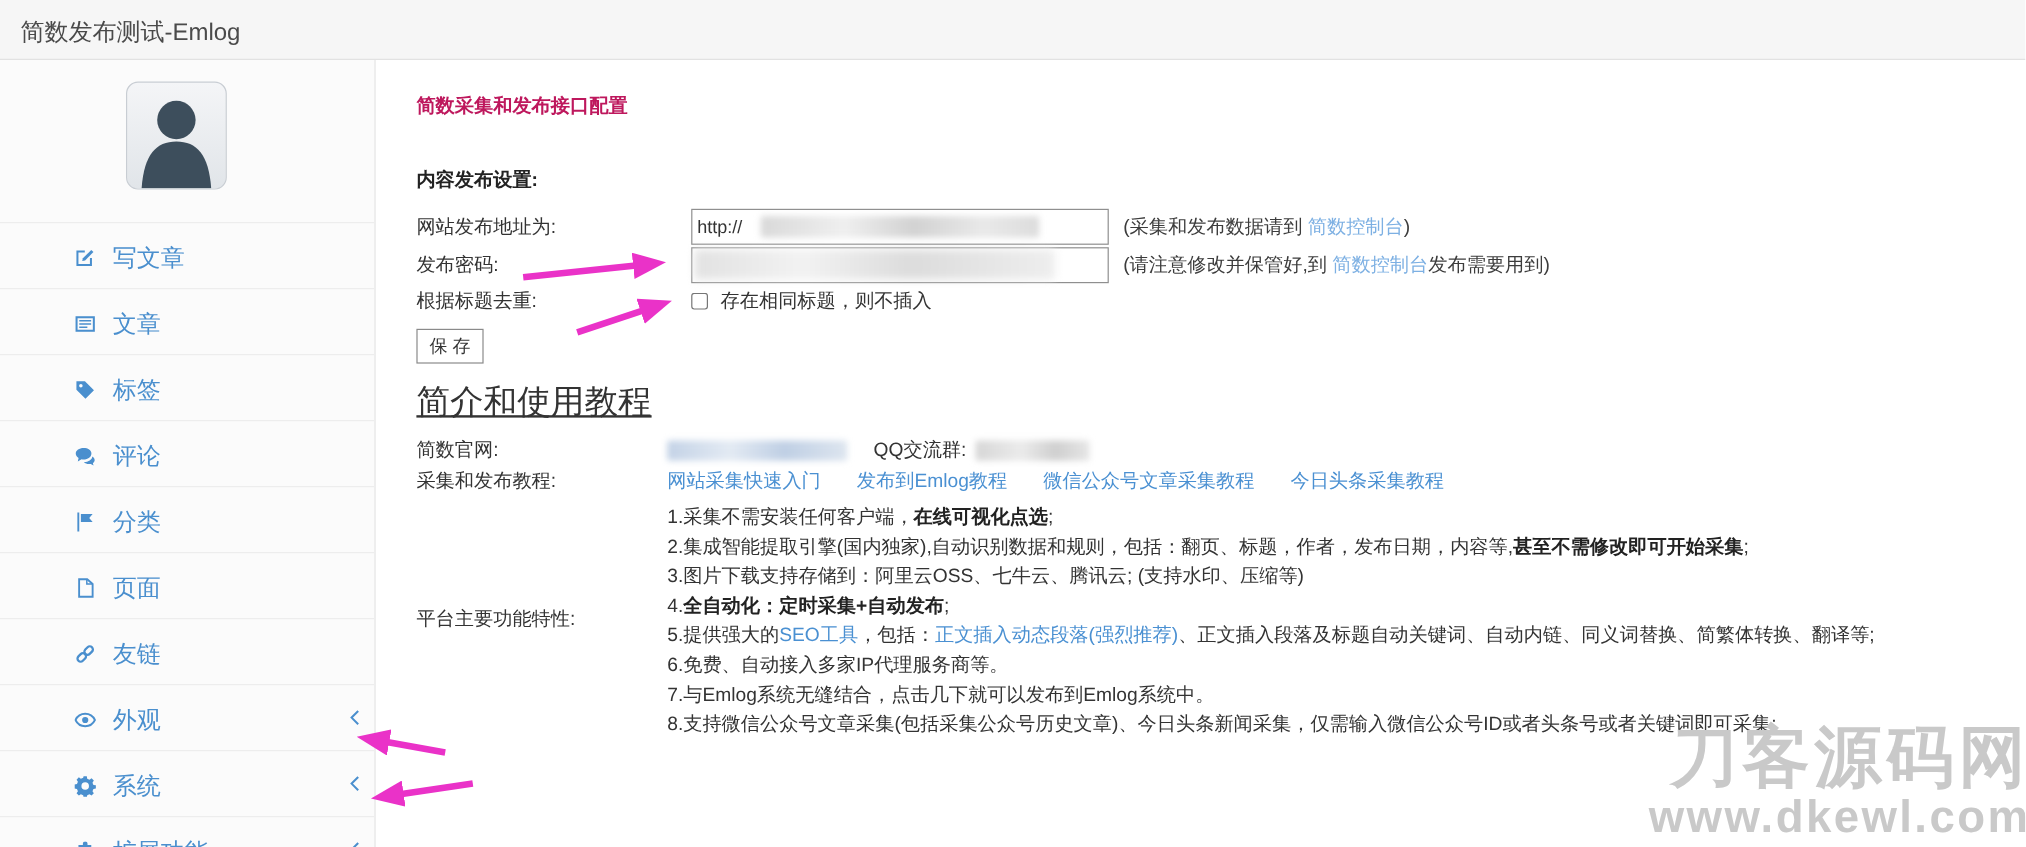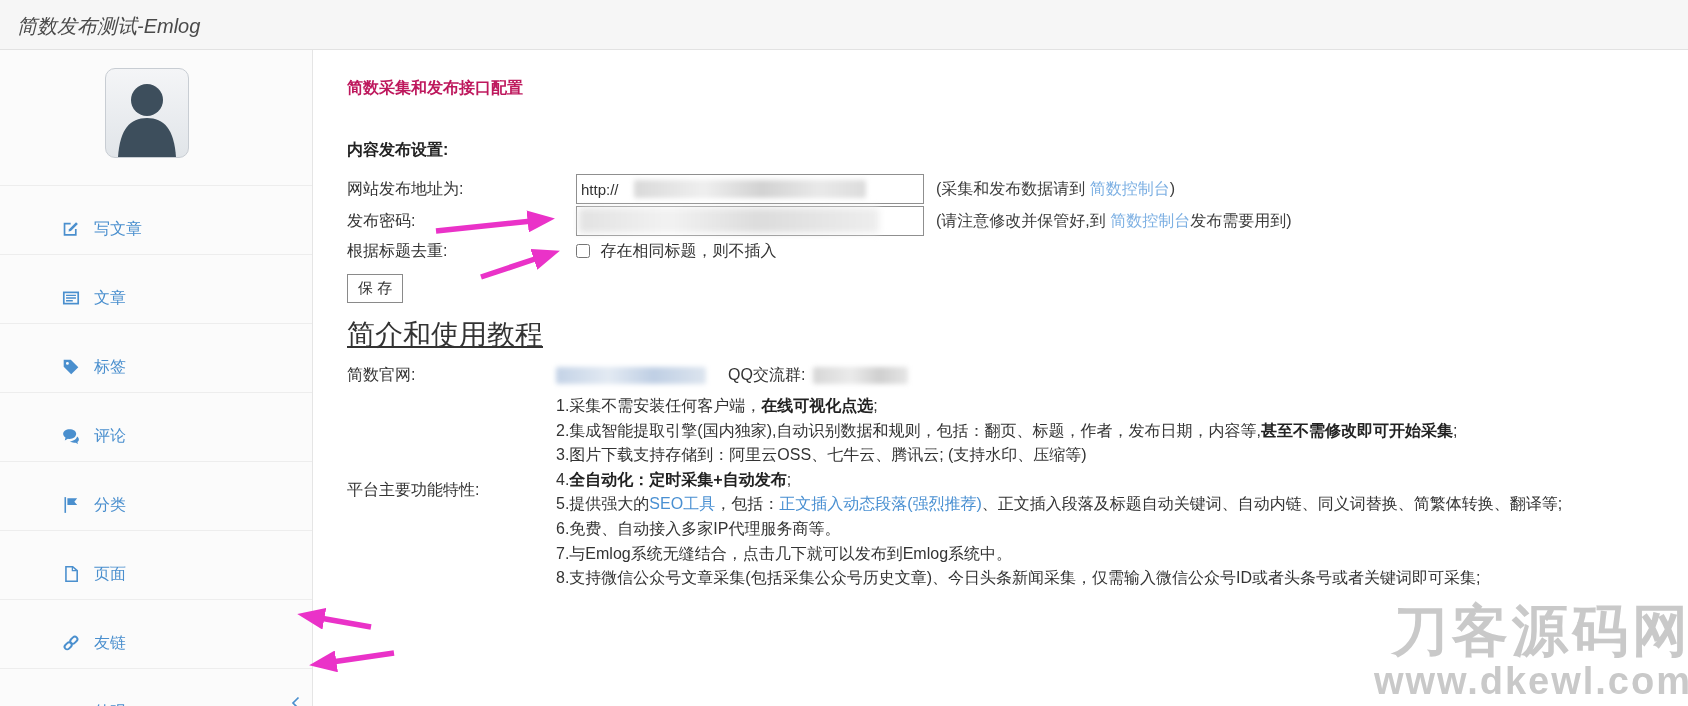--- a/index.html
+++ b/index.html
@@ -1,33 +1,33 @@
 <!DOCTYPE html>
 <html><head>
 <meta charset="utf-8">
 <style>
   html,body {margin:0; padding:0; background:#fff;}
   .frame {position:relative; width:1688px; height:706px; overflow:hidden; background:#fff;
           font-family:"Liberation Sans","DejaVu Sans",sans-serif; color:#333;}
 
   
   .topbar {position:absolute; top:0; left:0; right:0; height:50px; background:#f6f6f6;
-           border-bottom:1px solid #e2e2e2; box-sizing:border-box;font-style:italic;}
+           border-bottom:1px solid #e2e2e2; box-sizing:border-box;}
   .topbar .ttl {padding:13px 0 0 17px; font-size:20px; color:#4a4a4a;}
 
   
   .sidebar {position:absolute; top:50px; left:0; width:313px; bottom:0; background:#fbfbfb;
             border-right:1px solid #e5e5e5; box-sizing:border-box;}
   .avatar-box {position:absolute; top:18px; left:105px; width:82px; height:88px;
                border:1px solid #c8cdd3; border-radius:10px; overflow:hidden;
                background:linear-gradient(180deg,#f4f5f7,#e1e5e9);}
   .avatar-box svg {display:block;}
   .nav {position:absolute; top:135px; left:0; right:0;}
   .nav-item {height:50px; border-top:1px solid #ededed; display:flex; align-items:center;
-             padding:18px 10px 0 62px; position:relative; color:#4a8fce; font-size:16px; cursor:pointer;}
+             padding:4px 10px 0 62px; position:relative; color:#4a8fce; font-size:20px; cursor:pointer;}
   .nav-item:last-child {border-bottom:1px solid #ededed;}
   .nico {width:18px; height:18px; margin-right:14px; flex:none;}
   .chev {position:absolute; right:12px; top:50%; transform:translateY(-50%);}
 
   
   .main {position:absolute; left:314px; top:50px; right:0; bottom:0; background:#fff; overflow:hidden;}
   .pg-title {position:absolute; left:33px; top:28px; font-size:16px; font-weight:bold; color:#be185d;}
   .sec-title {position:absolute; left:33px; top:90px; font-size:16px; font-weight:bold; color:#222;}
 
   .pubform {position:absolute; left:33px; top:124px;}
@@ -208,20 +208,27 @@
 
     <div class="tutorial">
       <div class="irow">
         <span class="ilabel">简数官网:</span>
         <span class="blob site"></span>
         <span style="width:22px; flex:none;"></span>
         <span>QQ交流群:</span>
         <span class="blob qq"></span>
       </div>
 
+      <div class="irow tlinks">
+        <span class="ilabel">采集和发布教程:</span>
+        <a class="lnk">网站采集快速入门</a>
+        <a class="lnk">发布到Emlog教程</a>
+        <a class="lnk">微信公众号文章采集教程</a>
+        <a class="lnk">今日头条采集教程</a>
+      </div>
 
       <div class="irow">
         <span class="ilabel">平台主要功能特性:</span>
         <div class="feats">
           <div class="feat"><span>1.采集不需安装任何客户端，</span><b>在线可视化点选</b><span>;</span></div>
           <div class="feat"><span>2.集成智能提取引擎(国内独家),自动识别数据和规则，包括：翻页、标题，作者，发布日期，内容等,</span><b>甚至不需修改即可开始采集</b><span>;</span></div>
           <div class="feat"><span>3.图片下载支持存储到：阿里云OSS、七牛云、腾讯云; (支持水印、压缩等)</span></div>
           <div class="feat"><span>4.</span><b>全自动化：定时采集+自动发布</b><span>;</span></div>
           <div class="feat"><span>5.提供强大的</span><a class="lnk">SEO工具</a><span>，包括：</span><a class="lnk">正文插入动态段落(强烈推荐)</a><span>、正文插入段落及标题自动关键词、自动内链、同义词替换、简繁体转换、翻译等;</span></div>
           <div class="feat"><span>6.免费、自动接入多家IP代理服务商等。</span></div>

